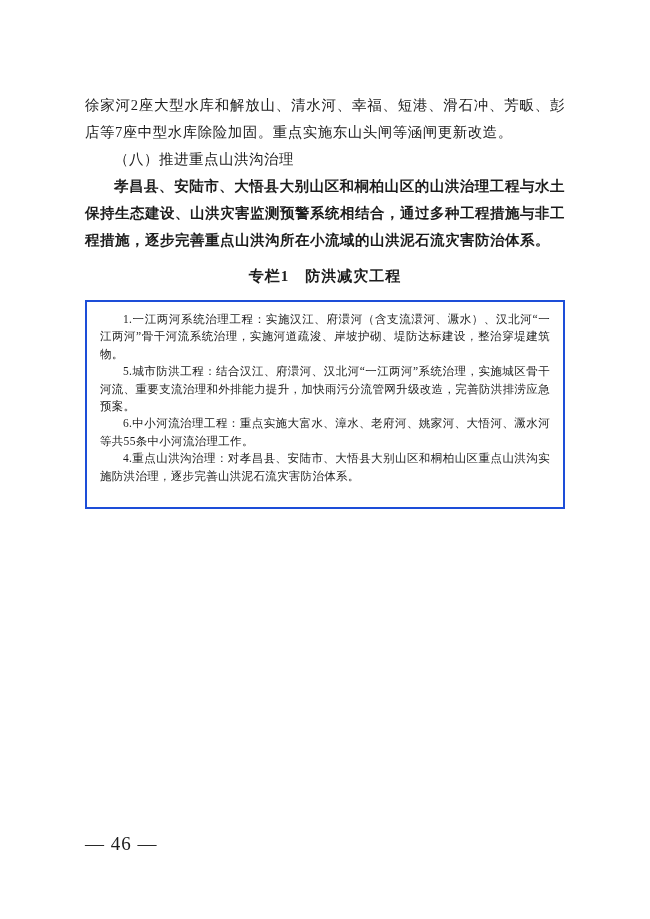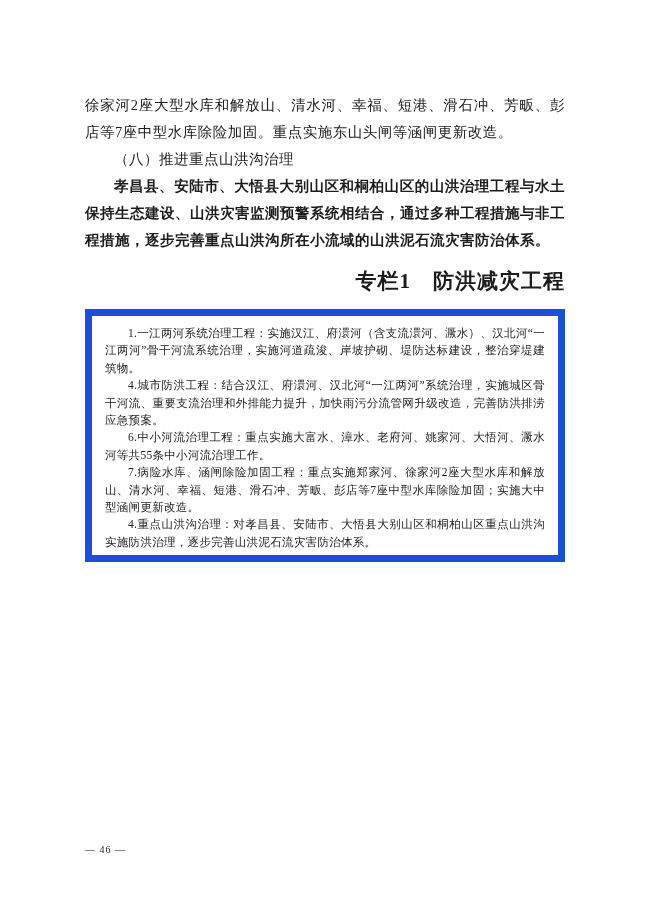--- a/index.html
+++ b/index.html
@@ -33,65 +33,64 @@
   .para.indent {
     text-indent: 2em;
     font-weight: bold;
   }
   .para.heading {
     font-weight: normal;
     text-indent: 2em;
   }
   .box-title {
     margin: 13px 0 14px 0;
-    text-align: right;
+    text-align: center;
     font-weight: bold;
-    font-size: 21px;
+    font-size: 15px;
     letter-spacing: 1px;
   }
   .box {
-    border: 7px solid #1d4ed8;
-    padding: 9px 13px 4px 13px;
+    border: 2px solid #1d4ed8;
+    padding: 9px 13px 22px 13px;
     box-sizing: border-box;
   }
   .box-item {
     margin: 0;
     font-size: 11.5px;
     line-height: 17.4px;
     text-align: justify;
     text-indent: 2em;
     letter-spacing: 0.3px;
   }
   .page-number {
     position: absolute;
     left: 85px;
     bottom: 64px;
-    font-size: 10px;
+    font-size: 19px;
     letter-spacing: 1px;
     color: #1c1c1c;
   }
 </style>
 </head>
 <body>
 
 <div class="page">
   <div class="content">
 
     <p class="para">徐家河2座大型水库和解放山、清水河、幸福、短港、滑石冲、芳畈、彭店等7座中型水库除险加固。重点实施东山头闸等涵闸更新改造。</p>
 
     <p class="para heading">（八）推进重点山洪沟治理</p>
 
     <p class="para indent">孝昌县、安陆市、大悟县大别山区和桐柏山区的山洪治理工程与水土保持生态建设、山洪灾害监测预警系统相结合，通过多种工程措施与非工程措施，逐步完善重点山洪沟所在小流域的山洪泥石流灾害防治体系。</p>
 
     <div class="box-title">专栏1　防洪减灾工程</div>
 
     <div class="box">
       <p class="box-item">1.一江两河系统治理工程：实施汉江、府澴河（含支流澴河、㵐水）、汉北河“一江两河”骨干河流系统治理，实施河道疏浚、岸坡护砌、堤防达标建设，整治穿堤建筑物。</p>
-      <p class="box-item">4.城市防洪工程：结合汉江、府澴河、汉北河“一江两河”系统治理，实施城区骨干河流、重要支流治理和外排能力提升，加快雨污分流管网升级改造，完善防洪排涝应急预案。</p>
+      <p class="box-item">5.城市防洪工程：结合汉江、府澴河、汉北河“一江两河”系统治理，实施城区骨干河流、重要支流治理和外排能力提升，加快雨污分流管网升级改造，完善防洪排涝应急预案。</p>
       <p class="box-item">6.中小河流治理工程：重点实施大富水、漳水、老府河、姚家河、大悟河、㵐水河等共55条中小河流治理工作。</p>
-      <p class="box-item">7.病险水库、涵闸除险加固工程：重点实施郑家河、徐家河2座大型水库和解放山、清水河、幸福、短港、滑石冲、芳畈、彭店等7座中型水库除险加固；实施大中型涵闸更新改造。</p>
       <p class="box-item">4.重点山洪沟治理：对孝昌县、安陆市、大悟县大别山区和桐柏山区重点山洪沟实施防洪治理，逐步完善山洪泥石流灾害防治体系。</p>
     </div>
 
   </div>
 
   <div class="page-number">— 46 —</div>
 </div>
 
 </body></html>

